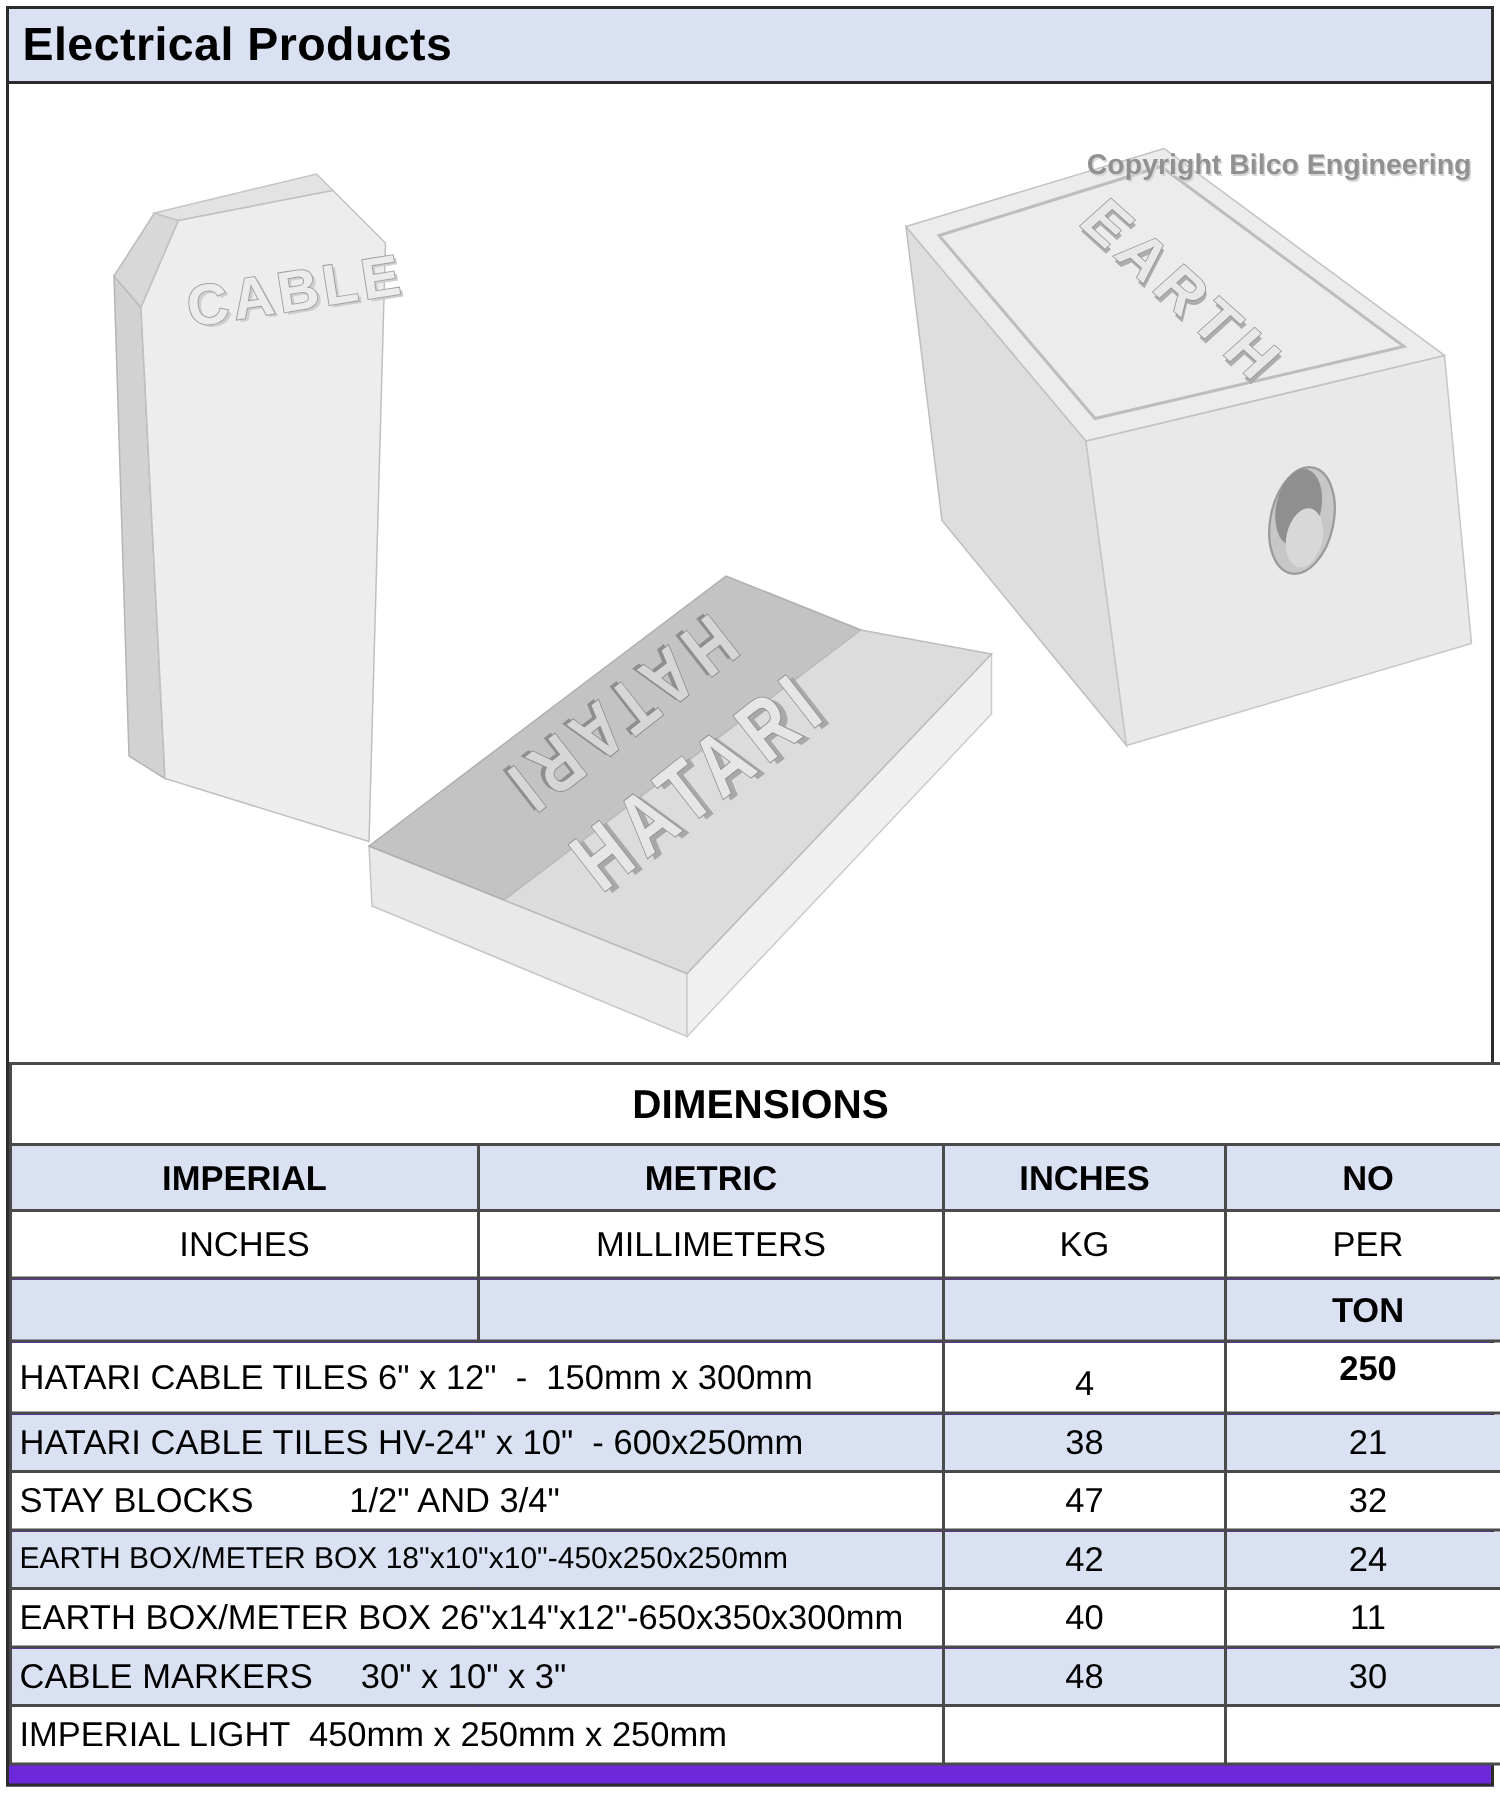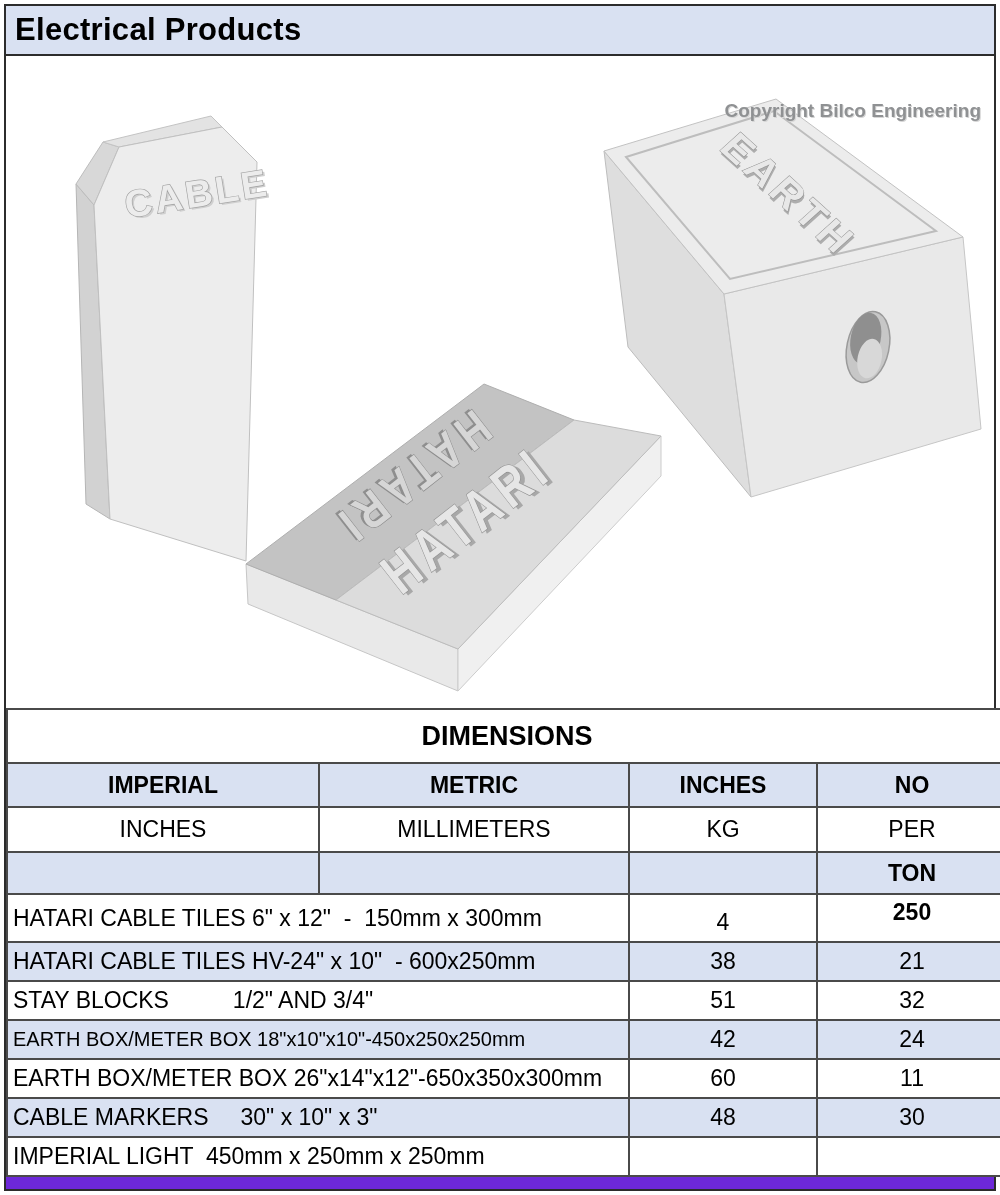--- a/index.html
+++ b/index.html
@@ -133,31 +133,31 @@
           <td class="num wt-cell">4</td>
           <td class="num no-cell">250</td>
         </tr>
         <tr class="r-data alt">
           <td colspan="2" class="desc">HATARI CABLE TILES HV-24" x 10"  - 600x250mm</td>
           <td class="num">38</td>
           <td class="num">21</td>
         </tr>
         <tr class="r-data">
           <td colspan="2" class="desc">STAY BLOCKS          1/2" AND 3/4"</td>
-          <td class="num">51</td>
+          <td class="num">47</td>
           <td class="num">32</td>
         </tr>
         <tr class="r-data alt small">
           <td colspan="2" class="desc">EARTH BOX/METER BOX 18"x10"x10"-450x250x250mm</td>
           <td class="num">42</td>
           <td class="num">24</td>
         </tr>
         <tr class="r-data">
           <td colspan="2" class="desc">EARTH BOX/METER BOX 26"x14"x12"-650x350x300mm</td>
-          <td class="num">60</td>
+          <td class="num">40</td>
           <td class="num">11</td>
         </tr>
         <tr class="r-data alt">
           <td colspan="2" class="desc">CABLE MARKERS     30" x 10" x 3"</td>
           <td class="num">48</td>
           <td class="num">30</td>
         </tr>
         <tr class="r-data">
           <td colspan="2" class="desc">IMPERIAL LIGHT  450mm x 250mm x 250mm</td>
           <td class="num"></td>

